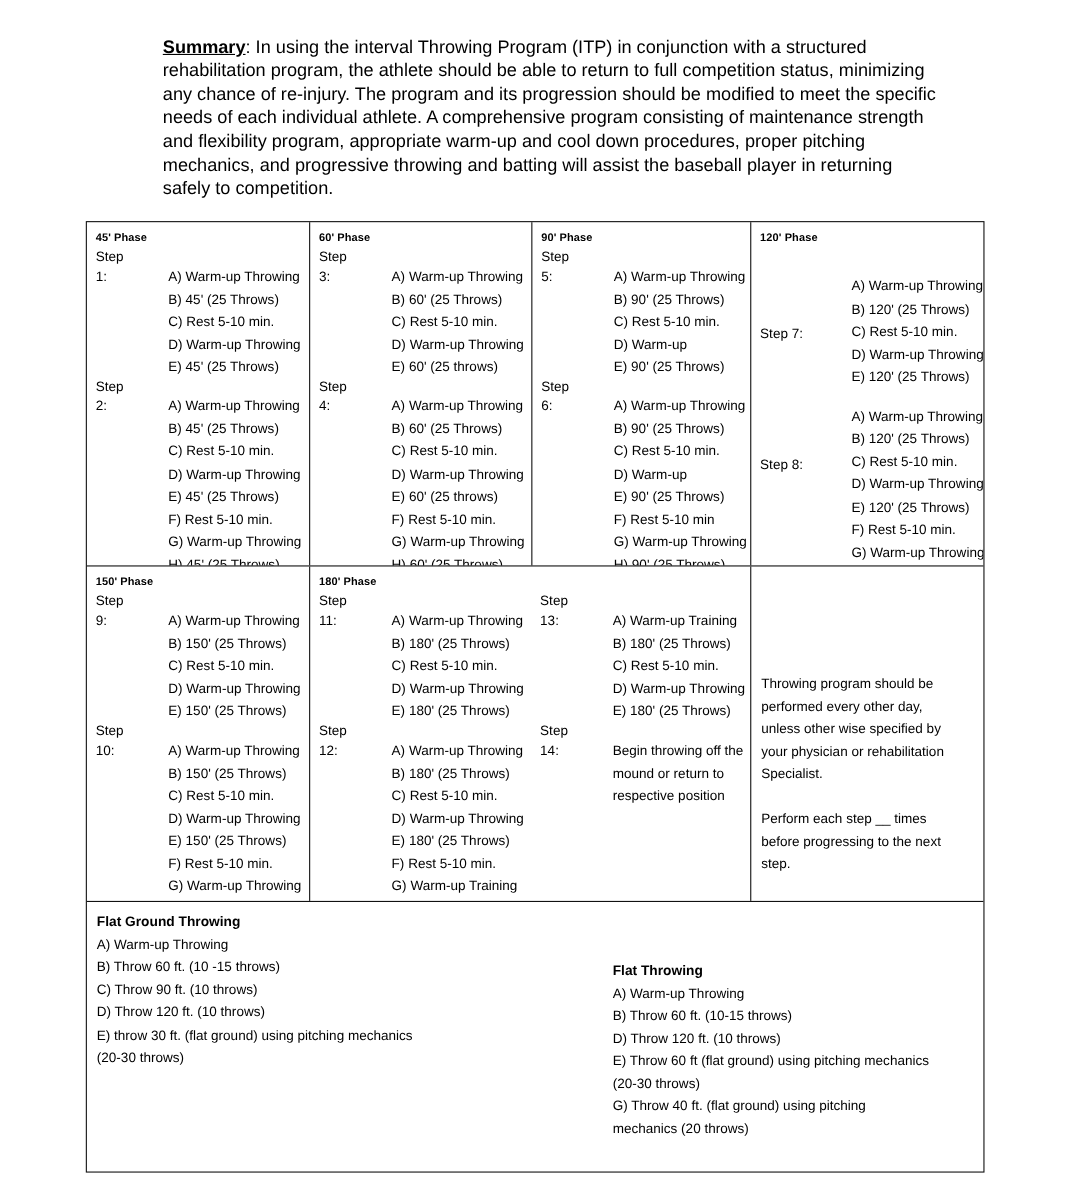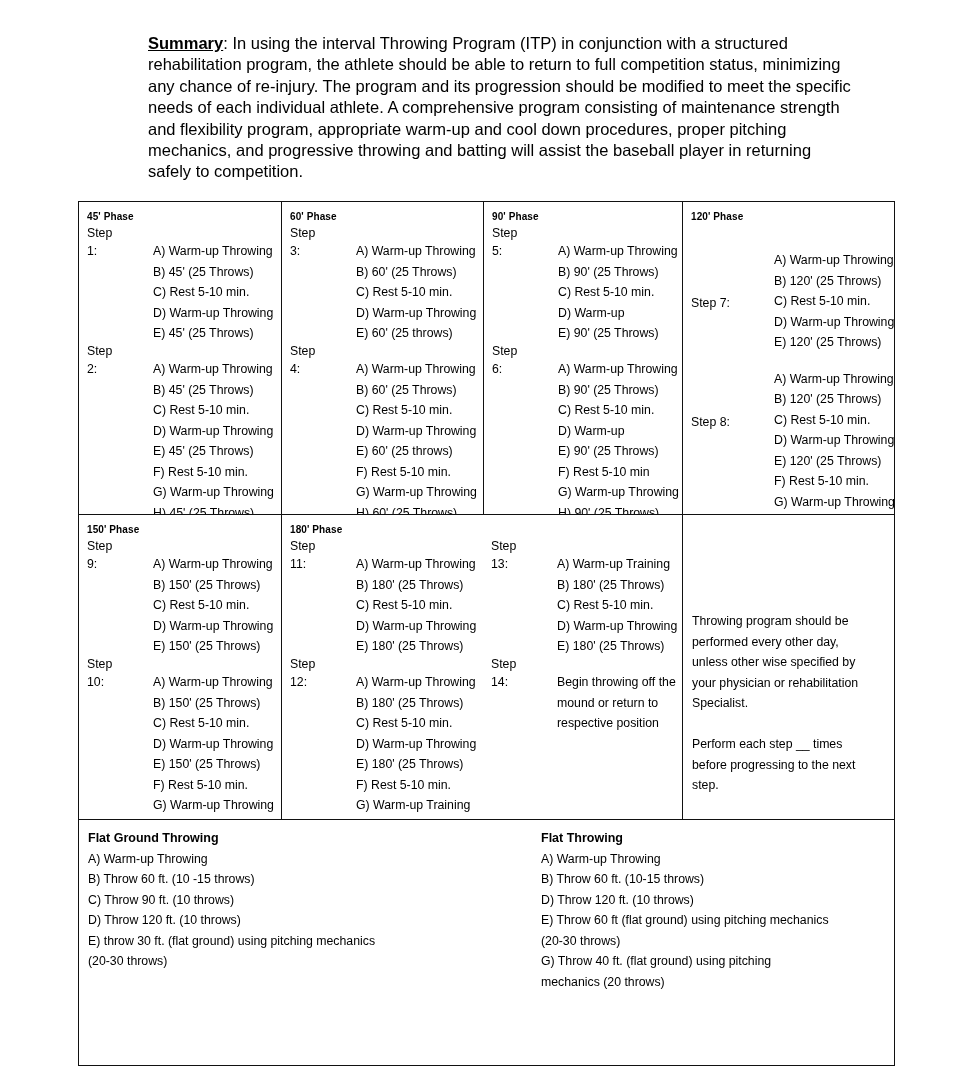--- a/index.html
+++ b/index.html
@@ -132,21 +132,21 @@
   .flat-cell {
     position: relative;
     width: 100%;
     padding: 8px 0 0 0;
   }
   .flat-col {
     position: absolute;
     top: 8px;
   }
   .flat-left  { left: 9px;  width: 450px; }
-  .flat-right { left: 462px; width: 345px; }
+  .flat-right { left: 478px; width: 345px; margin-top: 44px; }
   .flat-title {
     font-size: 12.5px;
     font-weight: bold;
     line-height: 20.5px;
     margin-bottom: 0px;
   }
   .flat-line {
     font-size: 12.3px;
     line-height: 20.5px;
   }

